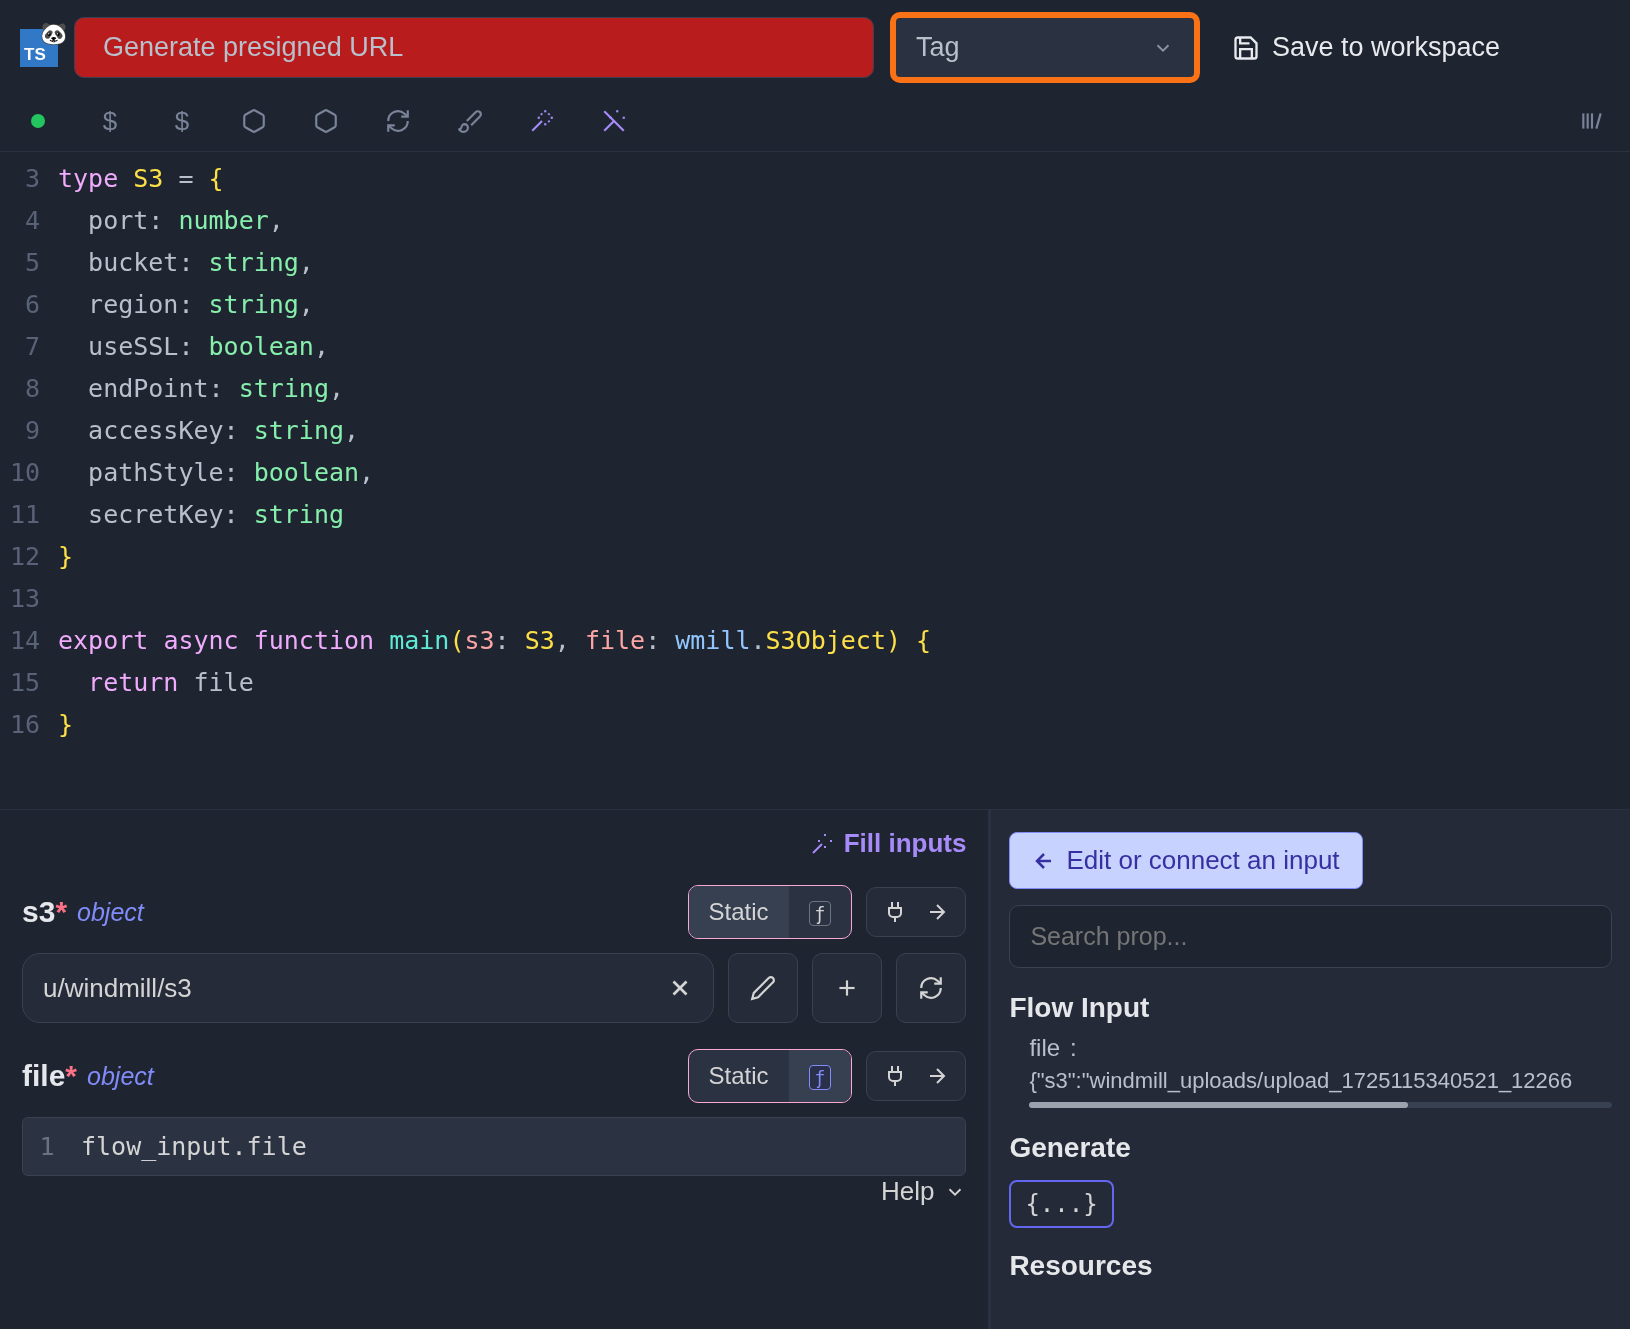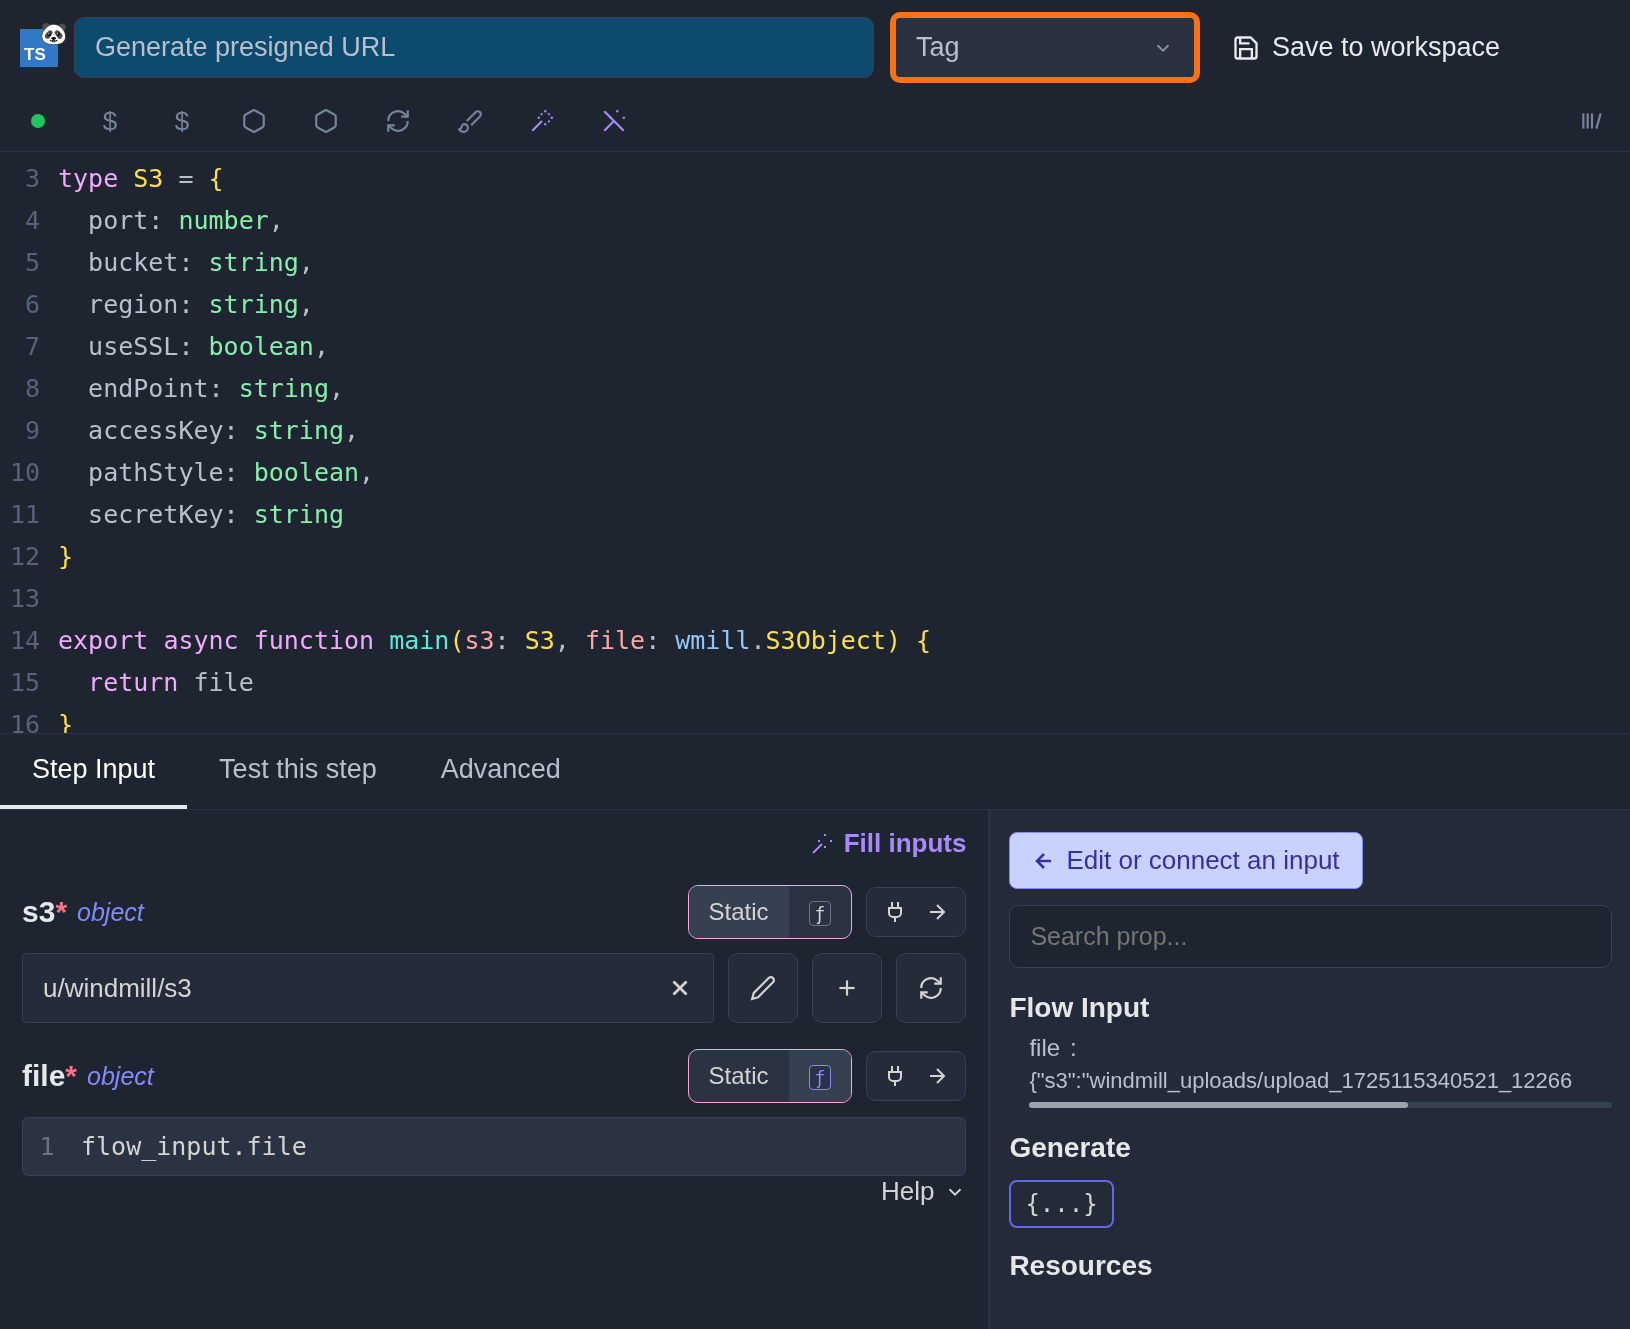--- a/index.html
+++ b/index.html
@@ -30,24 +30,24 @@
   padding: 2px 4px;
   position: relative;
 }
 .lang-badge .emoji {
   position: absolute; top: -8px; right: -10px;
   font-size: 22px;
 }
 .title-input {
   flex: 1;
   max-width: 800px;
-  background: #0c4a6e;
+  background: #b91c1c;
   border: 1px solid #3a4252;
   border-radius: 10px;
-  padding: 14px 20px;
+  padding: 14px 28px;
   color: #b8c0cc;
   font-size: 27px;
 }
 .tag-select {
   width: 310px;
   background: #2a3140;
   border: 6px solid #f97316;
   border-radius: 10px;
   padding: 14px 20px;
   color: #b8c0cc;
@@ -178,21 +178,21 @@
 .mode-btn.fx-active .fx { border-color: #818cf8; color: #818cf8; background: #2a2f4a; }
 .conn-group {
   display: flex; align-items: center;
   background: #252b38; border: 1px solid #3a4252; border-radius: 10px;
   padding: 12px 16px; gap: 18px;
 }
 
 .param-input-row { display: flex; gap: 14px; }
 .param-text {
   flex: 1;
-  background: #252b38; border: 1px solid #3a4252; border-radius: 4px;
+  background: #252b38; border: 1px solid #3a4252; border-radius: 18px;
   padding: 16px 20px; font-size: 26px; color: #d4d4d4;
   display: flex; align-items: center; justify-content: space-between;
 }
 .square-btn {
   width: 70px; height: 70px;
   background: #252b38; border: 1px solid #3a4252; border-radius: 10px;
   display: flex; align-items: center; justify-content: center;
   color: #d4d4d4; font-size: 28px; cursor: pointer;
 }
 
@@ -349,25 +349,20 @@
         <div>11</div>
         <div>12</div>
         <div>13</div>
         <div>14</div>
         <div>15</div>
         <div>16</div>
       </div>
     <div class="code" id="code"><div><span class="k-keyword">type</span><span> </span><span class="k-ident">S3</span><span> </span><span>=</span><span> </span><span class="k-punc">{</span></div><div><span>  port</span><span>: </span><span class="k-builtin">number</span><span>,</span></div><div><span>  bucket</span><span>: </span><span class="k-builtin">string</span><span>,</span></div><div><span>  region</span><span>: </span><span class="k-builtin">string</span><span>,</span></div><div><span>  useSSL</span><span>: </span><span class="k-builtin">boolean</span><span>,</span></div><div><span>  endPoint</span><span>: </span><span class="k-builtin">string</span><span>,</span></div><div><span>  accessKey</span><span>: </span><span class="k-builtin">string</span><span>,</span></div><div><span>  pathStyle</span><span>: </span><span class="k-builtin">boolean</span><span>,</span></div><div><span>  secretKey</span><span>: </span><span class="k-builtin">string</span></div><div><span class="k-punc">}</span></div><div>&nbsp;</div><div><span class="k-keyword">export</span><span> </span><span class="k-keyword">async</span><span> </span><span class="k-keyword">function</span><span> </span><span class="k-type">main</span><span class="k-punc">(</span><span class="k-param">s3</span><span>: </span><span class="k-ident">S3</span><span>, </span><span class="k-param">file</span><span>: </span><span class="k-ns">wmill</span><span>.</span><span class="k-ident">S3Object</span><span class="k-punc">)</span><span> </span><span class="k-punc">{</span></div><div><span>  </span><span class="k-keyword">return</span><span> </span><span>file</span></div><div><span class="k-punc">}</span></div></div>
   </div>
 
-  <div class="tabs">
-    <div class="tab active">Step Input</div>
-    <div class="tab">Test this step</div>
-    <div class="tab">Advanced</div>
-  </div>
 
   <div class="lower">
 
     <div class="left-panel">
       <div class="fill-inputs-row">
         <div class="fill-inputs">
           <svg width="24" height="24" viewBox="0 0 24 24" fill="none" stroke="#a78bfa" stroke-width="2">
               <path d="M15 4V2"></path>
               <path d="M15 16v-2"></path>
               <path d="M8 9h2"></path>

